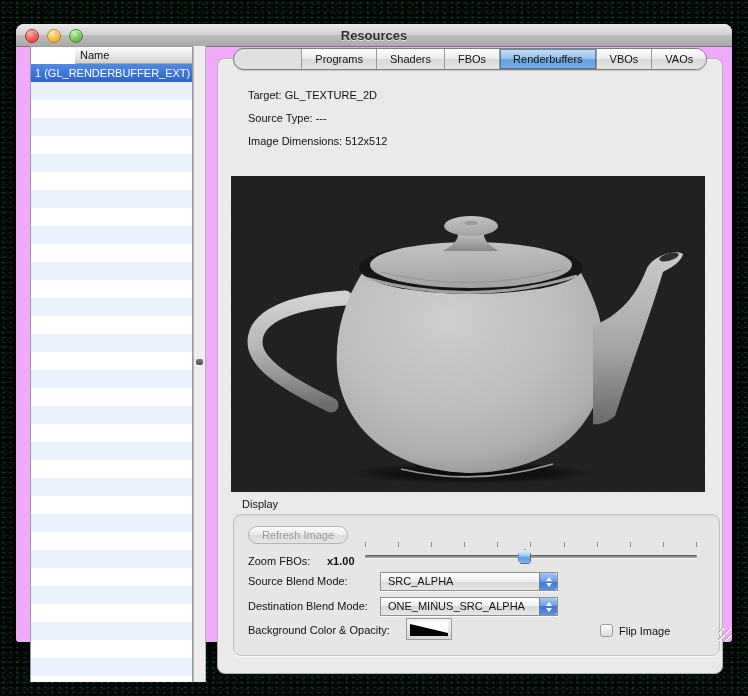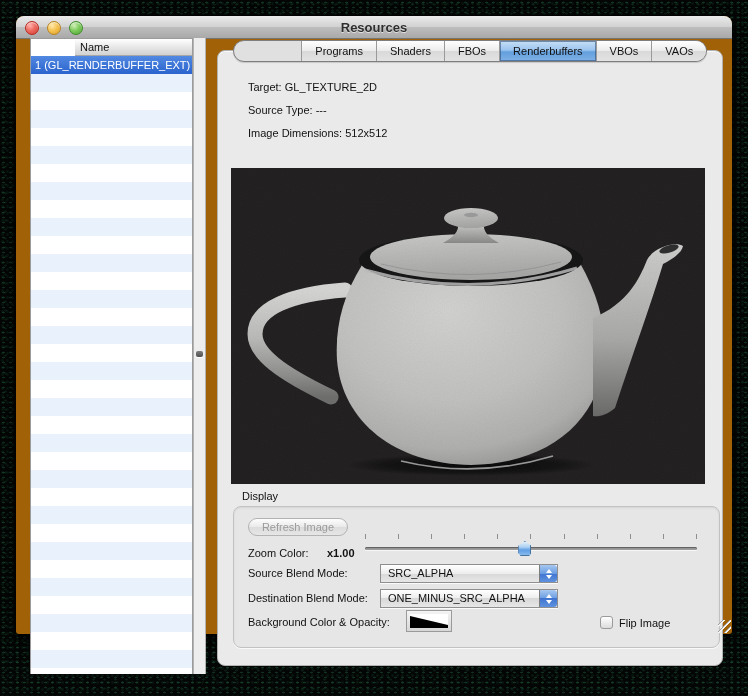--- a/index.html
+++ b/index.html
@@ -9,22 +9,22 @@
     background-image:
       radial-gradient(rgba(60,160,110,.28) 1px, transparent 1.6px),
       radial-gradient(rgba(35,110,75,.22) 1px, transparent 1.6px),
       radial-gradient(rgba(20,70,45,.25) 1px, transparent 1.4px);
     background-size:7px 5px, 11px 9px, 5px 7px;
     font-family:"Liberation Sans","DejaVu Sans",sans-serif;
     font-size:11px;color:#111;
     -webkit-font-smoothing:antialiased;
   }
   .window{
-    position:absolute;left:16px;top:16px;width:716px;height:618px;
-    background:#a16207;border-radius:8px 8px 3px 3px;
+    position:absolute;left:16px;top:24px;width:716px;height:618px;
+    background:#f0abfc;border-radius:8px 8px 3px 3px;
     box-shadow:0 0 0 1px rgba(0,0,0,.65), 0 8px 18px rgba(0,0,0,.8);
   }
   
   .titlebar{
     position:absolute;left:0;top:0;width:716px;height:22px;
     border-radius:8px 8px 0 0;
     background:linear-gradient(180deg,#ebebeb 0%,#d2d2d2 48%,#bdbdbd 52%,#a9a9a9 100%);
     border-bottom:1px solid #757575;
   }
   .title{
@@ -251,21 +251,21 @@
       <ellipse cx="240" cy="47" rx="7" ry="2.2" fill="#9c9c9c"></ellipse>
       <rect x="0" y="0" width="474" height="316" filter="url(#grain)"></rect>
     </svg>
   </div>
 
   <div class="group-label">Display</div>
   <div class="groupbox"></div>
 
   <div class="btn" aria-disabled="true">Refresh Image</div>
 
-  <div class="lbl" style="left:232px;top:531px;">Zoom Color:</div>
+  <div class="lbl" style="left:232px;top:531px;">Zoom FBOs:</div>
   <div class="lbl bold" style="left:311px;top:531px;">x1.00</div>
   <div class="slider">
     <div class="ticks">
         <i></i>
         <i></i>
         <i></i>
         <i></i>
         <i></i>
         <i></i>
         <i></i>

